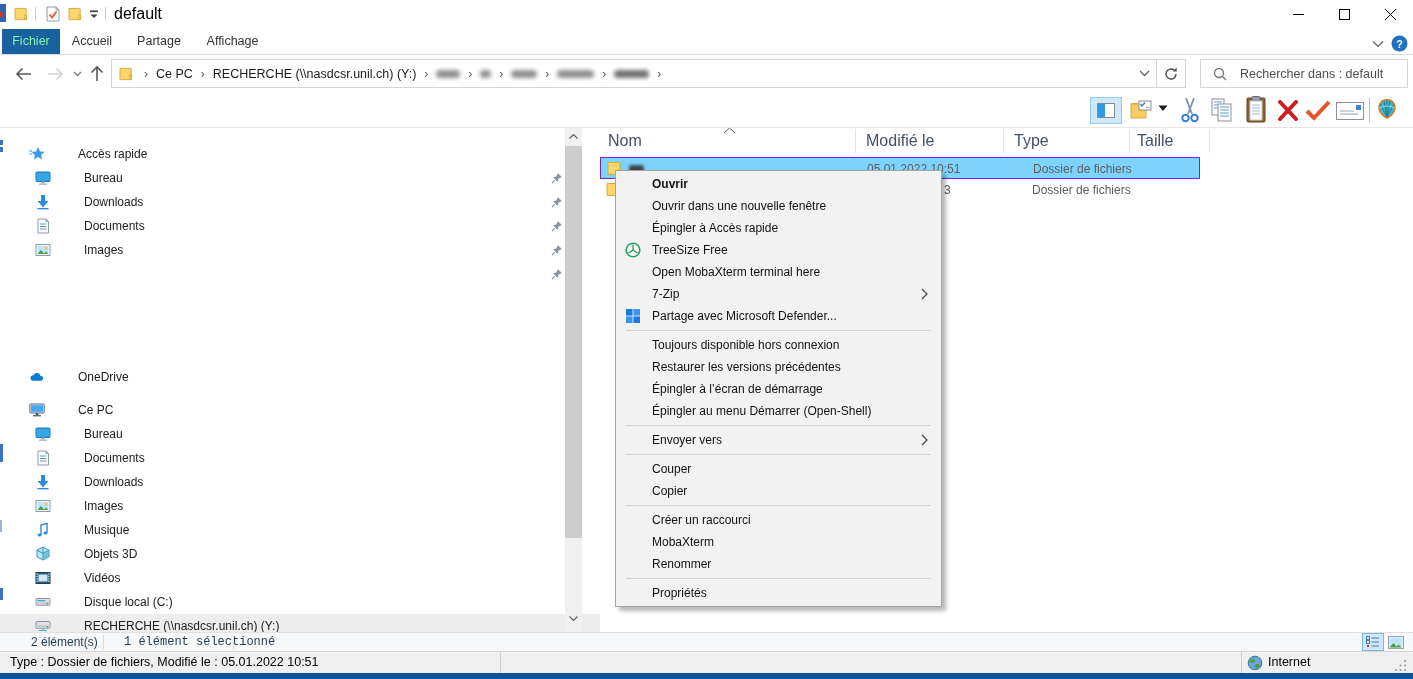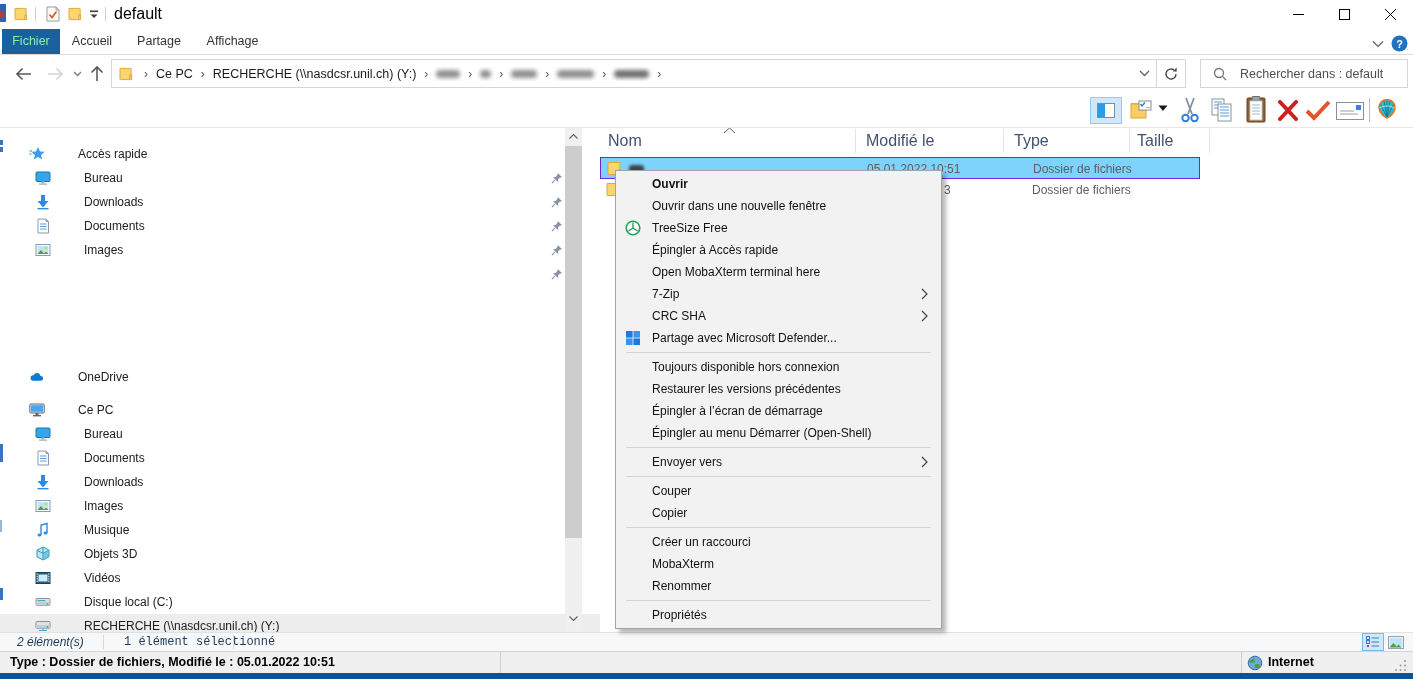--- a/index.html
+++ b/index.html
@@ -85,21 +85,21 @@
   .msep{height:1px;background:#d4d4d4;margin:3px 10px;}
 
   
   .sbar1{position:absolute;left:0;top:632px;width:100%;height:19px;background:#f7f8fa;border-top:1px solid #e2e2e2;box-sizing:border-box;font-size:12px;color:#1f3a57;}
   .sbar1 .stext{position:absolute;top:2px;}
   .sbar1 .sdiv{position:absolute;top:2px;width:1px;height:14px;background:#d9d9d9;}
   .viewbtn{position:absolute;top:0;width:22px;height:18px;box-sizing:border-box;display:flex;align-items:center;justify-content:center;}
   .viewbtn.active{background:#cfe8fb;border:1px solid #7ab8e8;}
 
   .sbar2{position:absolute;left:0;top:651px;width:100%;height:22px;background:#f0f0f0;border-top:1px solid #d4d4d4;box-sizing:border-box;font-size:12.5px;color:#000;}
-  .sbar2 .stext{position:absolute;top:3px;font-weight:bold;}
+  .sbar2 .stext{position:absolute;top:3px;}
   .sbar2 .sdiv{position:absolute;top:0;width:1px;height:21px;background:#d0d0d0;}
 
   .bottombar{position:absolute;left:0;top:673px;width:100%;height:6px;background:#0e5296;}
 
   
   .frag{position:absolute;}
 </style>
 </head>
 <body>
 
@@ -595,41 +595,33 @@
         </span>
         <span class="cell cmod" style="left:344px;">3</span>
         <span class="cell ctyp">Dossier de fichiers</span>
       </div>
     </div>
   </div>
 
   <div class="cmenu">
     <div class="mi bold"><span>Ouvrir</span></div>
     <div class="mi"><span>Ouvrir dans une nouvelle fenêtre</span></div>
+    <div class="mi"><span>Épingler à Accès rapide</span></div>
     <div class="mi">
       <span class="micon">
         <svg width="16" height="16" viewBox="0 0 16 16">
             <circle cx="8" cy="8" r="6.8" fill="#fff" stroke="#28a05c" stroke-width="1.6"></circle>
             <path d="M8 8V2.5M8 8l-4.6 3M8 8l4.6 3" stroke="#28a05c" stroke-width="1.4" fill="none"></path>
           </svg>
       </span>
       <span>TreeSize Free</span>
     </div>
-    <div class="mi"><span>Épingler à Accès rapide</span></div>
     <div class="mi"><span>Open MobaXterm terminal here</span></div>
     <div class="mi">
       <span>7-Zip</span>
-      <span class="marrow">
-        <svg width="7" height="12" viewBox="0 0 7 12">
-            <path d="M1 1l5 5-5 5" fill="none" stroke="#454545" stroke-width="1.2"></path>
-          </svg>
-      </span>
-    </div>
-    <div class="mi">
-      <span>CRC SHA</span>
       <span class="marrow">
         <svg width="7" height="12" viewBox="0 0 7 12">
             <path d="M1 1l5 5-5 5" fill="none" stroke="#454545" stroke-width="1.2"></path>
           </svg>
       </span>
     </div>
     <div class="mi">
       <span class="micon">
         <svg width="16" height="16" viewBox="0 0 16 16">
             <rect x="1" y="1" width="6.6" height="6.6" fill="#1f7ae0"></rect>
@@ -659,21 +651,21 @@
     <div class="mi"><span>Copier</span></div>
     <div class="msep"></div>
     <div class="mi"><span>Créer un raccourci</span></div>
     <div class="mi"><span>MobaXterm</span></div>
     <div class="mi"><span>Renommer</span></div>
     <div class="msep"></div>
     <div class="mi"><span>Propriétés</span></div>
   </div>
 
   <div class="sbar1">
-    <span class="stext" style="left:17px;font-style:italic;">2 élément(s)</span>
+    <span class="stext" style="left:31px;">2 élément(s)</span>
     <span class="sdiv" style="left:103px;"></span>
     <span class="stext" style="left:124px;font-family:Liberation Mono, monospace;">1 élément sélectionné</span>
     <span class="sdiv" style="left:233px;"></span>
     <span class="viewbtn active" style="left:1362px;">
       <svg width="14" height="12" viewBox="0 0 14 12">
           <rect x="0.5" y="0.5" width="3" height="3" fill="none" stroke="#4a7ab0"></rect>
           <rect x="0.5" y="4.5" width="3" height="3" fill="none" stroke="#4a7ab0"></rect>
           <rect x="1" y="9" width="2" height="2" fill="#c0392b"></rect>
           <line x1="5.5" y1="2" x2="13" y2="2" stroke="#4a7ab0"></line>
           <line x1="5.5" y1="6" x2="13" y2="6" stroke="#4a7ab0"></line>

